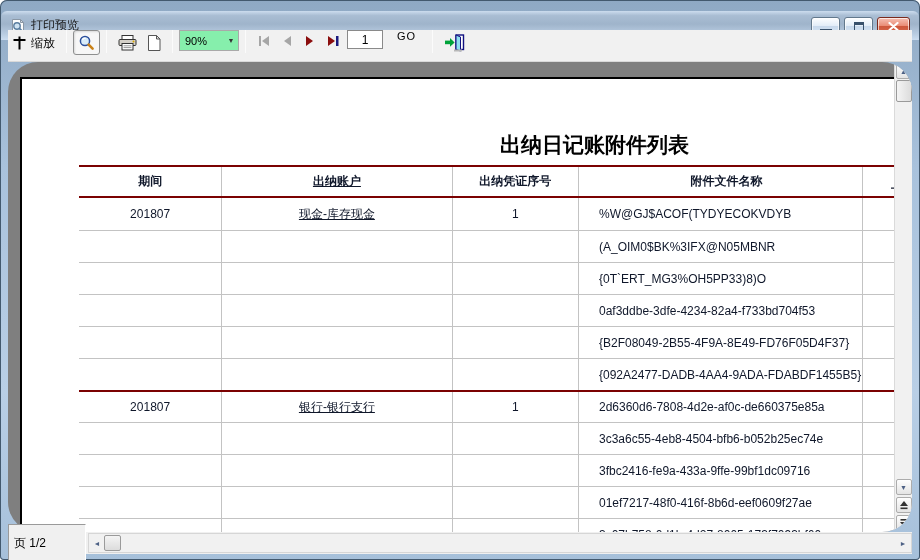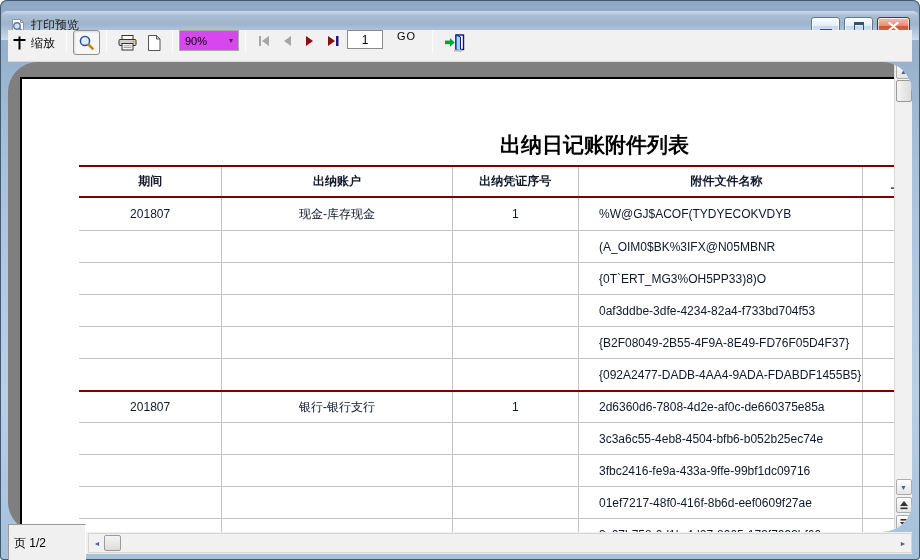--- a/index.html
+++ b/index.html
@@ -25,21 +25,21 @@
   .glyph-min { width:12px; height:3px; background:#37506B; margin-top:8px; box-shadow:0 1px 0 rgba(255,255,255,.7); }
   .glyph-max { width:10px; height:9px; border:1px solid #37506B; border-top-width:3px; background:transparent; box-shadow:0 1px 0 rgba(255,255,255,.7);}
 
   
   .toolbar { position:absolute; left:8px; right:8px; top:30px; height:32px; background:#F1F1F1;
     border-bottom:1px solid #D9D9D9; display:flex; }
   .tb-btn { display:flex; align-items:center; gap:5px; height:26px; padding:0 5px; font-size:12px; color:#000; cursor:pointer; }
   .tb-toggle { display:flex; align-items:center; justify-content:center; width:27px; height:25px;
     border:1px solid #8E8F8F; border-radius:3px; background:#F7F7F7; box-shadow:inset 1px 1px 2px rgba(0,0,0,.12); cursor:pointer; }
   .tb-sep { width:1px; height:23px; background:#C4C4C4; border-right:1px solid #FBFBFB; margin:0 6px; }
-  .combo { display:flex; align-items:center; width:60px; height:21px; background:#d946ef; border:1px solid #A9A9A9; cursor:pointer; }
+  .combo { display:flex; align-items:center; width:60px; height:21px; background:#86efac; border:1px solid #A9A9A9; cursor:pointer; }
   .combo-text { flex:1; font-size:11px; padding-left:5px; }
   .combo-arrow { width:14px; font-size:7px; color:#333; text-align:center; }
   .nav-btn { width:23px; height:22px; display:flex; align-items:center; justify-content:center; cursor:pointer; }
   .page-input { width:36px; height:19px; border:1px solid #8A8A8A; font-size:12px; text-align:center;
     font-family:"Liberation Sans","DejaVu Sans",sans-serif; margin-left:3px; }
   .go { font-size:11px; margin:0 10px 0 14px; cursor:pointer; letter-spacing:1px; }
 
   
   .preview { position:absolute; left:8px; right:8px; top:62px; height:470px; background:#7F7F7F; overflow:hidden;border-radius:30px; }
   .page { position:absolute; left:12px; top:15px; width:1145px; height:640px; background:#FFF;
@@ -47,21 +47,21 @@
   .rpt-title { position:absolute; top:52px; left:0; width:1145px; text-align:center;
     font-size:21px; font-weight:bold; color:#000; }
   .rpt-table { position:absolute; left:57px; top:86px; width:1021px; }
   .trow { display:flex; height:32px; }
   .trow.header { height:33px; border-top:2px solid var(--sep-red); border-bottom:2px solid var(--sep-red); }
   .trow.sep-gray { border-top:1px solid var(--grid-gray); }
   .trow.sep-red  { border-top:2px solid var(--sep-red); }
   .cell { display:flex; align-items:center; justify-content:center; font-size:12px; color:#0f172a;
     border-right:1px solid var(--grid-gray); height:100%; overflow:hidden; }
   .cell.th { font-weight:bold; }
-  .c1{width:145px;} .c2{width:233px;} .c3{width:128px;}
+  .c1{width:145px;} .c2{width:233px;text-decoration:underline;} .c3{width:128px;}
   .c4{width:275px; justify-content:flex-start; padding-left:8px;margin-left:12px;}
   .c5{width:240px; border-right:none; position:relative;}
   .clip-char { position:absolute; left:28px; top:9px; width:6px; height:15px; overflow:hidden;
     font-size:12px; font-weight:bold; }
 
   
   .vscroll { position:absolute; right:0; top:0; width:18px; height:470px; background:#F1F1F1;
     border-left:1px solid #DADADA; display:flex; flex-direction:column; align-items:center; }
   .sb-btn { width:16px; height:16px; margin:1px 0; border:1px solid #ACACAC; border-radius:2px;
     background:linear-gradient(180deg,#FEFEFE,#E4E4E4); display:flex; align-items:center; justify-content:center;

